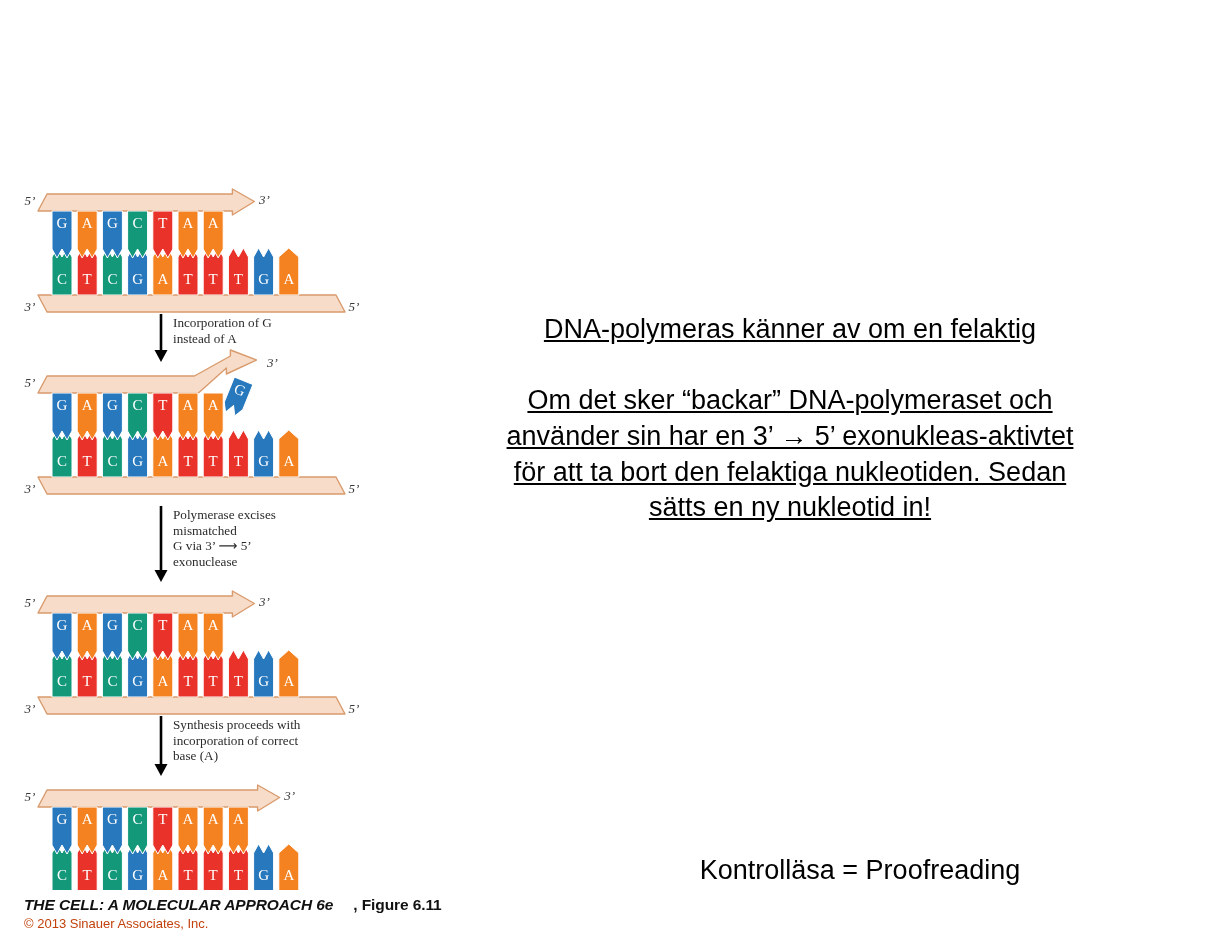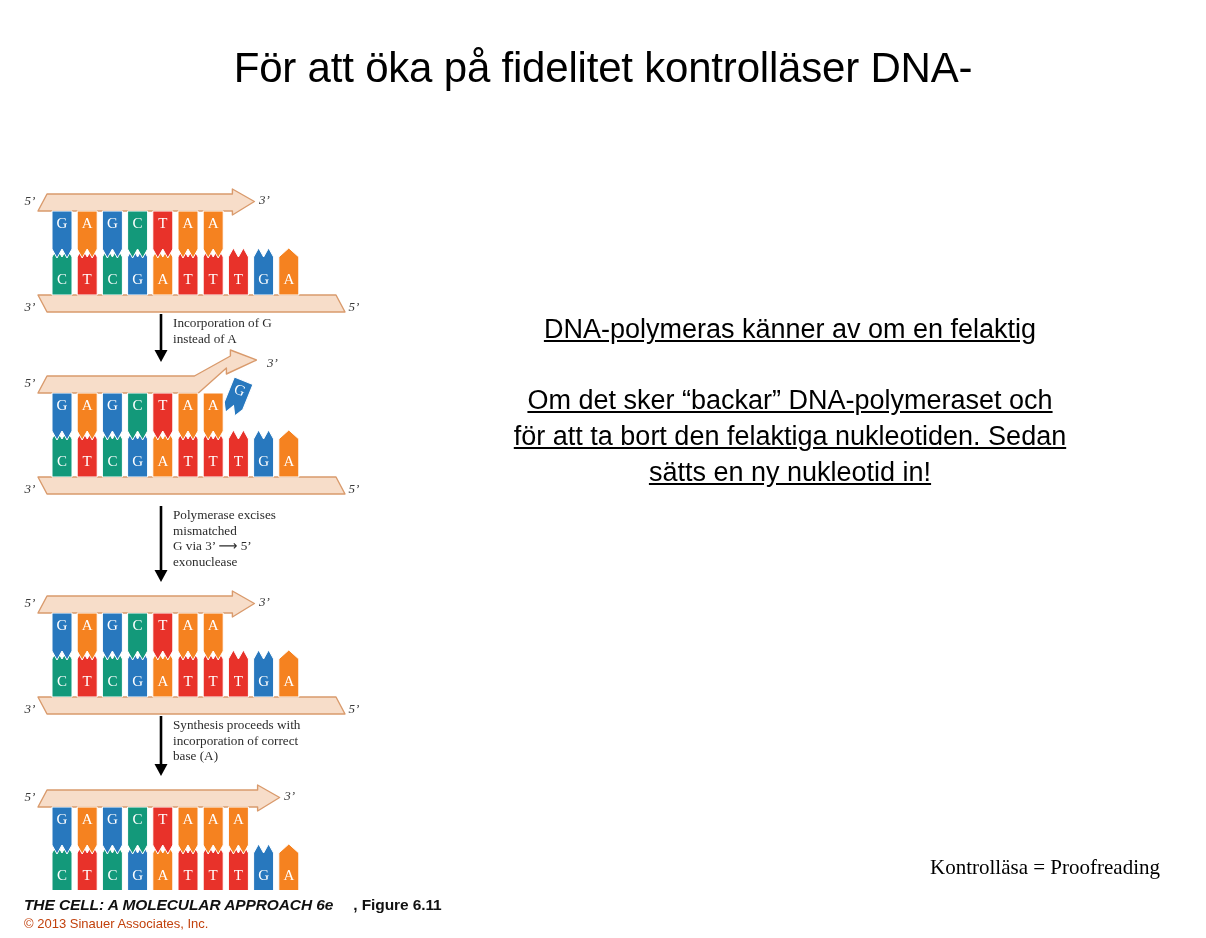--- a/index.html
+++ b/index.html
@@ -44,23 +44,22 @@
   }
   #body-text .para { display: block; }
   #body-text .para + .para { margin-top: 1.32em; }
   #body-text .tline { display: block; }
 
   #footnote {
     position: absolute;
     left: 560px;
     top: 855px;
     width: 600px;
-    text-align: right;
-    font-size: 21px;
-    font-family: Liberation Serif, serif;
+    text-align: center;
+    font-size: 27px;
   }
 
   
   #fig-credit {
     position: absolute;
     left: 24px;
     top: 896px;
     width: 430px;
   }
   #fig-credit .credit-main {
@@ -89,29 +88,29 @@
     top: 178px;
     width: 350px;
     height: 712px;
   }
   #dna-figure svg { display: block; }
 </style>
 </head>
 <body>
 
 <h1 id="slide-title">
-  <span class="tline">För att öka på fidelitet kontrolläser DNA-</span>
 </h1>
 
 <div id="body-text">
   <span class="para">
     <span class="tline">DNA-polymeras känner av om en felaktig</span>
   </span>
   <span class="para">
     <span class="tline">Om det sker “backar” DNA-polymeraset och</span>
+    <span class="tline">använder sin har en 3’ → 5’ exonukleas-aktivtet</span>
     <span class="tline">för att ta bort den felaktiga nukleotiden. Sedan</span>
     <span class="tline">sätts en ny nukleotid in!</span>
   </span>
 </div>
 
 <div id="footnote">Kontrolläsa = Proofreading</div>
 
 <div id="fig-credit">
   <span class="credit-main"><span>THE CELL: A MOLECULAR APPROACH 6e</span><span class="upright">, Figure 6.11</span></span>
   <span class="credit-sub">© 2013 Sinauer Associates, Inc.</span>

